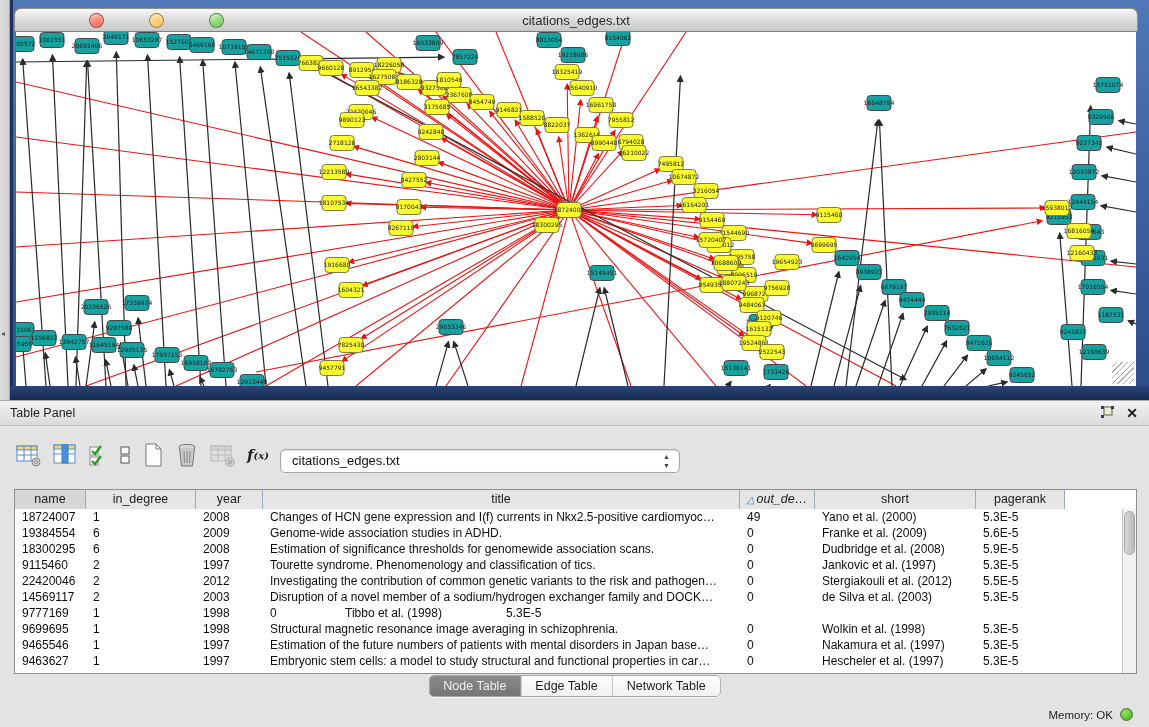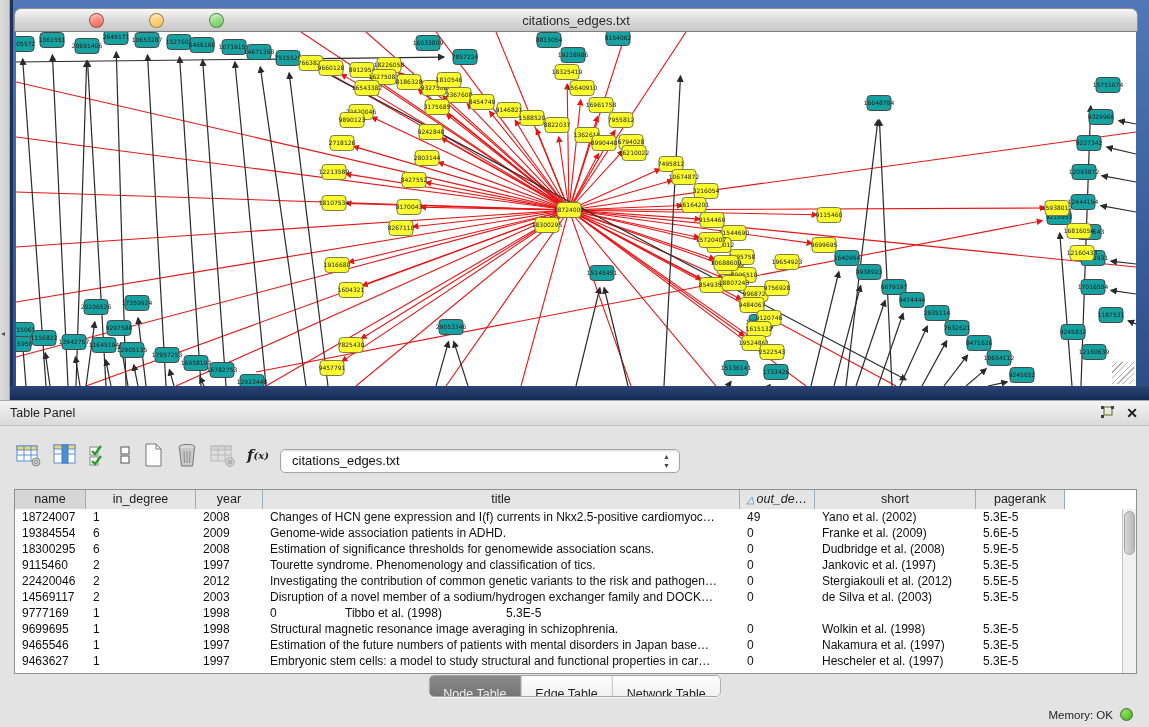--- a/index.html
+++ b/index.html
@@ -73,21 +73,21 @@
   .vscroll { position:absolute; right:0; top:19px; width:14px; bottom:0;
     background:#F1F1F1; border-left:1px solid #C4C4C4; }
   .vthumb { position:absolute; left:1px; top:2px; width:11px; height:44px; border-radius:6px;
     background:linear-gradient(90deg,#D8D8D8,#B9B9B9); border:1px solid #A5A5A5; }
 
   
   .seg { position:absolute; left:50%; transform:translateX(-50%); top:274px; height:22px; display:flex;
     border:1px solid #A3A3A3; border-radius:5px; overflow:hidden; background:#FBFBFB;
     box-shadow:0 1px 0 rgba(255,255,255,.7); }
   .seg-btn { height:100%; font-size:12.5px; line-height:20px; text-align:center; color:#1E1E1E;
-    background:linear-gradient(180deg,#FDFDFD,#F1F1F1); border-right:1px solid #B9B9B9; padding:8px 14px; }
+    background:linear-gradient(180deg,#FDFDFD,#F1F1F1); border-right:1px solid #B9B9B9; padding:0 14px; }
   .seg-btn:last-child { border-right:none; }
   .seg-btn.active { background:linear-gradient(180deg,#8A8A8A,#757575); color:#EFEFEF; }
 
   
   .statusbar { position:absolute; right:16px; bottom:6px; display:flex; align-items:center; gap:7px; }
   .mem-label { font-size:11.5px; color:#1E1E1E; }
   .mem-dot { width:13px; height:13px; border-radius:50%; border:1px solid #4E6E3A;
     background:radial-gradient(circle at 35% 30%,#8FE45A,#3FAE1D); }
 
   
@@ -837,28 +837,28 @@
         <div class="th" style="width: 89px;">pagerank</div>
         <div class="th th-filler"></div>
       </div>
     <div class="tbody" id="tbody">
         <div class="tr">
           <div class="td" style="width: 71px;">18724007</div>
           <div class="td" style="width: 110px;">1</div>
           <div class="td" style="width: 67px;">2008</div>
           <div class="td" style="width: 477px;">Changes of HCN gene expression and I(f) currents in Nkx2.5-positive cardiomyoc…</div>
           <div class="td" style="width: 75px;">49</div>
-          <div class="td" style="width: 161px;">Yano et al. (2002)</div>
+          <div class="td" style="width: 161px;">Yano et al. (2000)</div>
           <div class="td" style="width: 89px;">5.3E-5</div>
         </div>
         <div class="tr">
           <div class="td" style="width: 71px;">19384554</div>
           <div class="td" style="width: 110px;">6</div>
           <div class="td" style="width: 67px;">2009</div>
-          <div class="td" style="width: 477px;">Genome-wide association patients in ADHD.</div>
+          <div class="td" style="width: 477px;">Genome-wide association studies in ADHD.</div>
           <div class="td" style="width: 75px;">0</div>
           <div class="td" style="width: 161px;">Franke et al. (2009)</div>
           <div class="td" style="width: 89px;">5.6E-5</div>
         </div>
         <div class="tr">
           <div class="td" style="width: 71px;">18300295</div>
           <div class="td" style="width: 110px;">6</div>
           <div class="td" style="width: 67px;">2008</div>
           <div class="td" style="width: 477px;">Estimation of significance thresholds for genomewide association scans.</div>
           <div class="td" style="width: 75px;">0</div>

